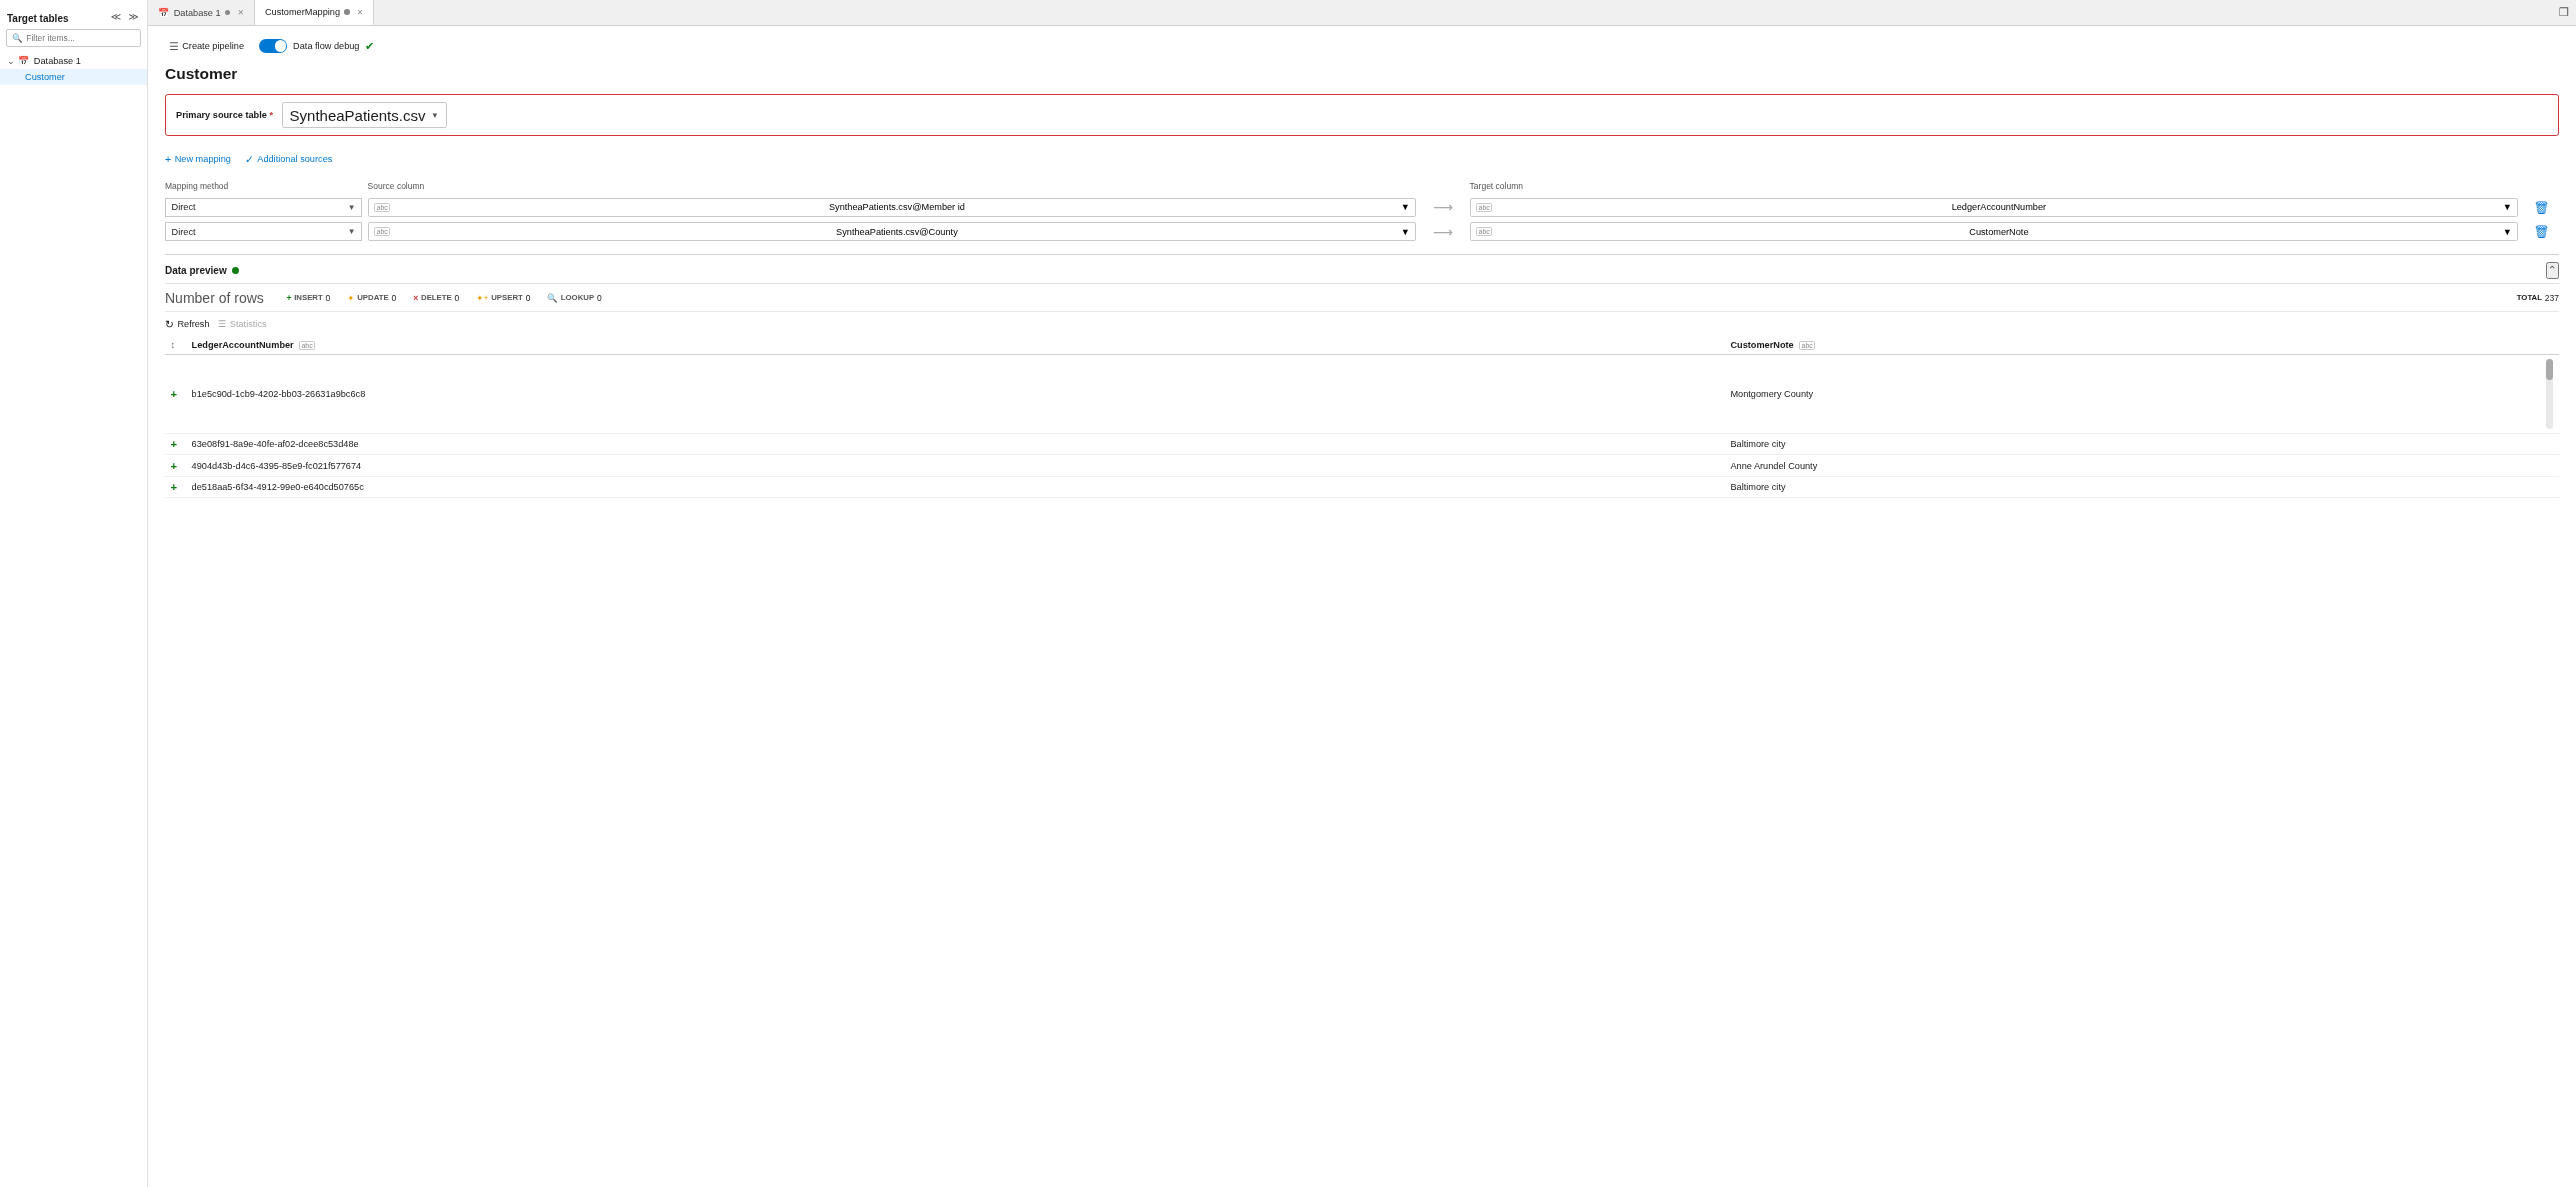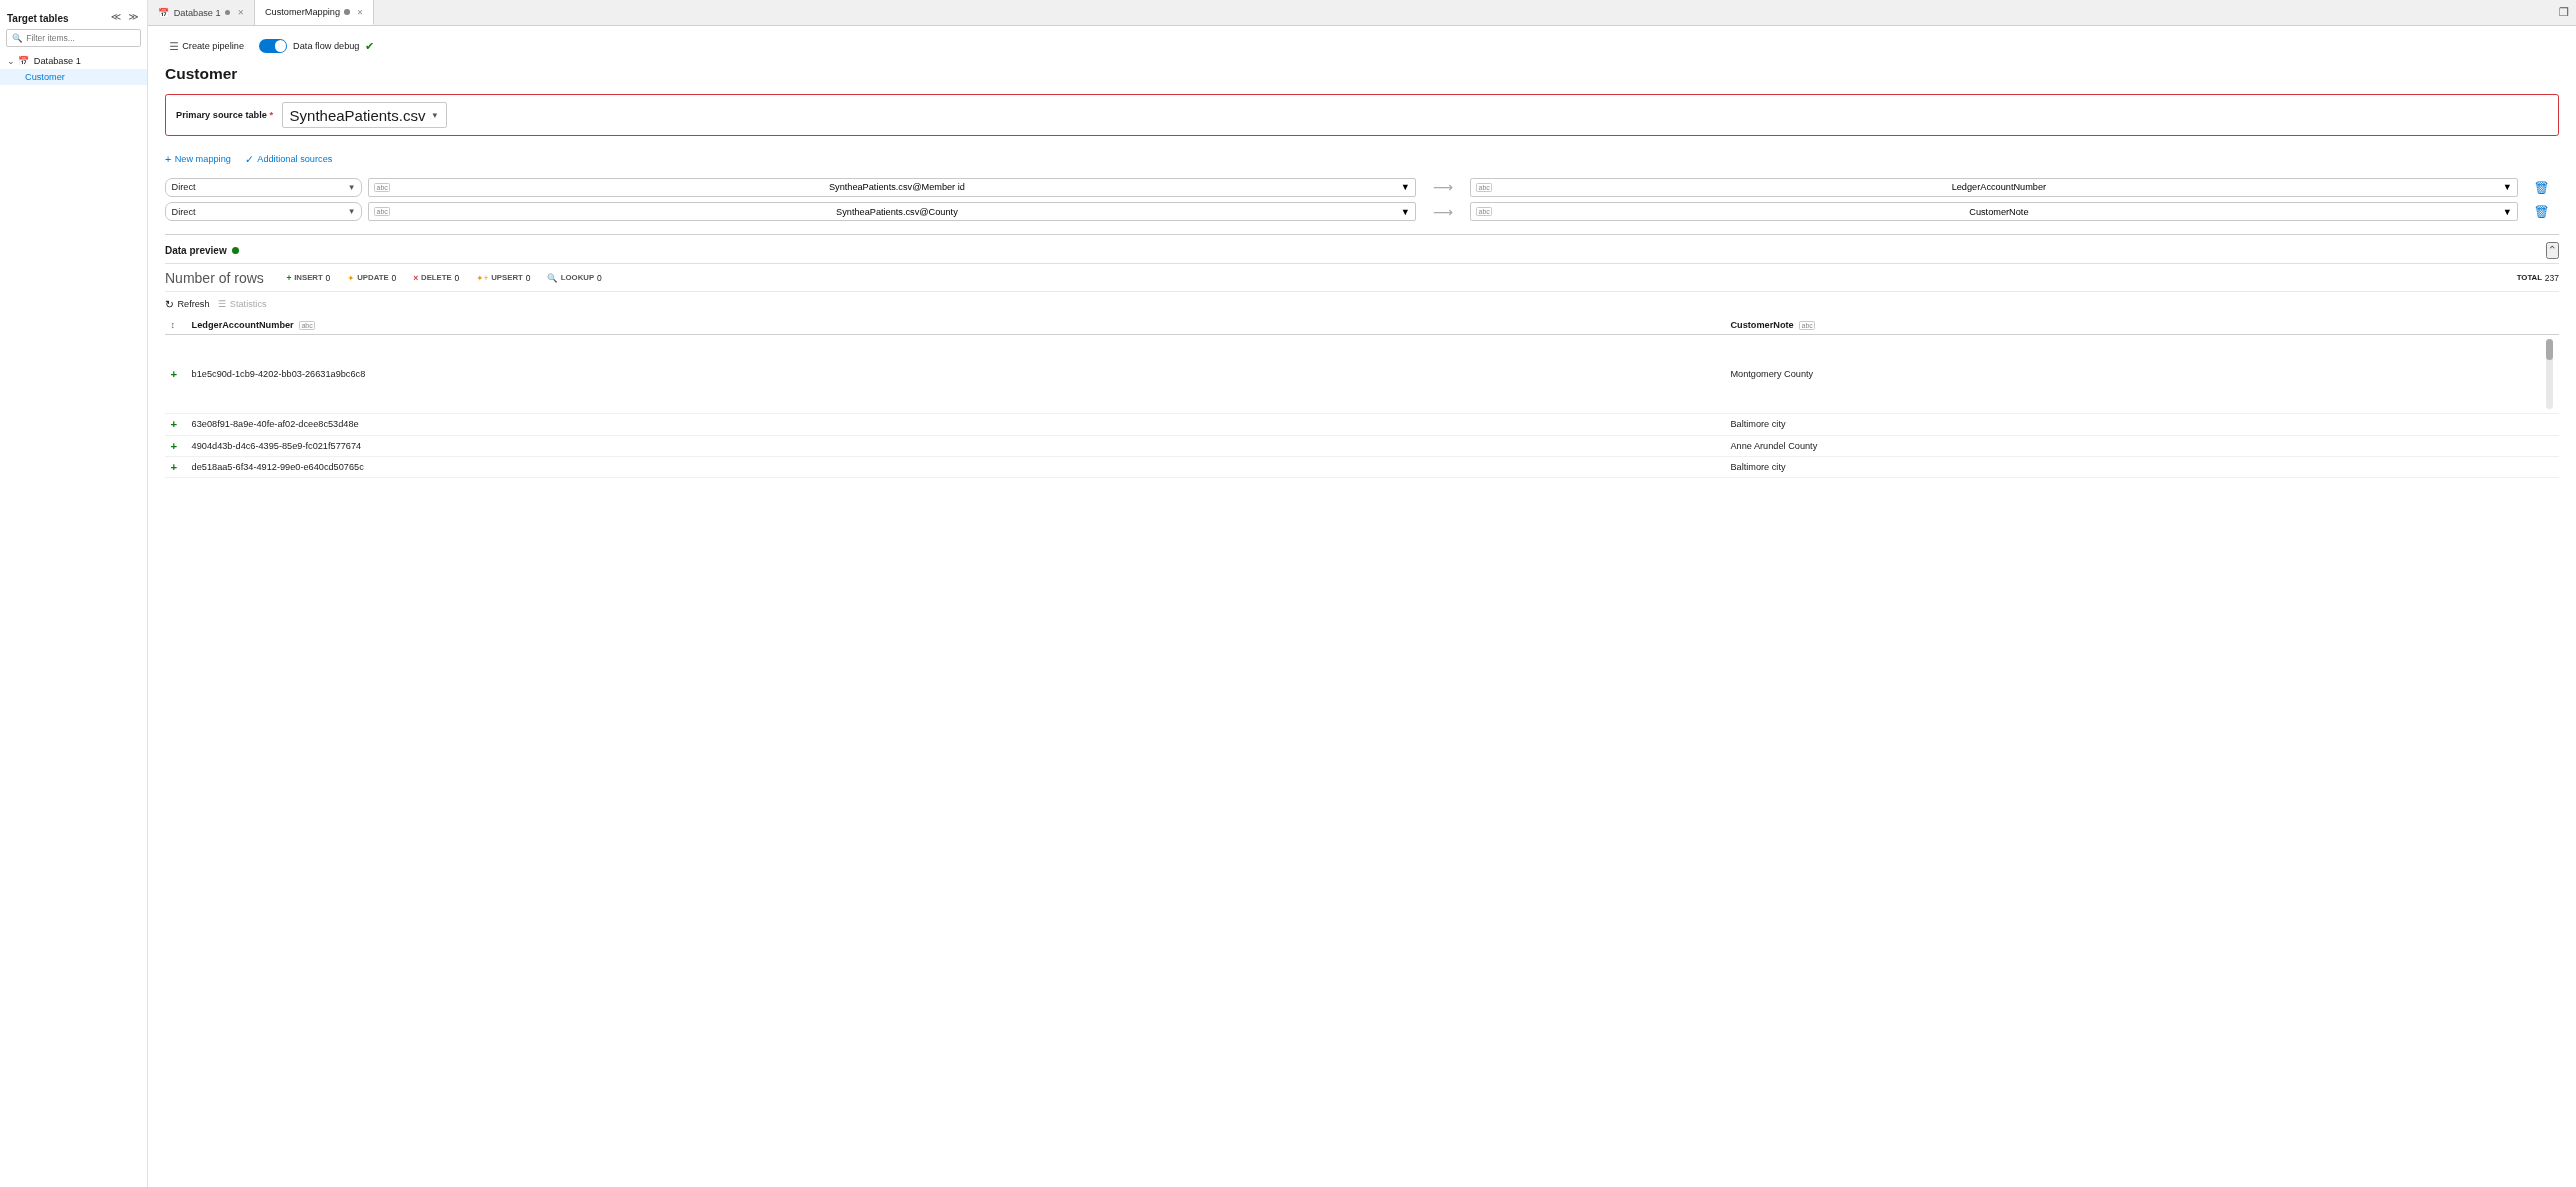--- a/index.html
+++ b/index.html
@@ -247,21 +247,21 @@
       display: grid;
       grid-template-columns: 197px 1fr 42px 1fr 35px;
       gap: 5.6px;
       align-items: center;
       margin-bottom: 5.6px;
     }
     .mapping-select {
       display: flex;
       align-items: center;
       border: 0.7px solid #c8c8c8;
-      border-radius: 7px;
+      border-radius: 0;
       padding: 3.5px 5.6px;
       cursor: pointer;
       background: #fff;
       justify-content: space-between;
     }
     .mapping-select span { font-size: 9.2px; color: #1a1a1a; }
     .mapping-select .chevron { color: #555; font-size: 7.8px; }
     .source-col-select {
       display: flex;
       align-items: center;
@@ -511,20 +511,27 @@
       <button class="action-btn">
         <span class="icon">+</span>
         <span>New mapping</span>
       </button>
       <button class="action-btn">
         <span class="icon">✓</span>
         <span>Additional sources</span>
       </button>
     </div>
 
+    <div class="mapping-header">
+      <span class="mapping-col-label">Mapping method</span>
+      <span class="mapping-col-label">Source column</span>
+      <span></span>
+      <span class="mapping-col-label">Target column</span>
+      <span></span>
+    </div>
 
     <div class="mapping-row">
       <div class="mapping-select">
         <span>Direct</span>
         <span class="chevron">▼</span>
       </div>
       <div class="source-col-select">
         <span class="abc-badge">abc</span>
         <span>SyntheaPatients.csv@Member id</span>
         <span class="chevron">▼</span>

